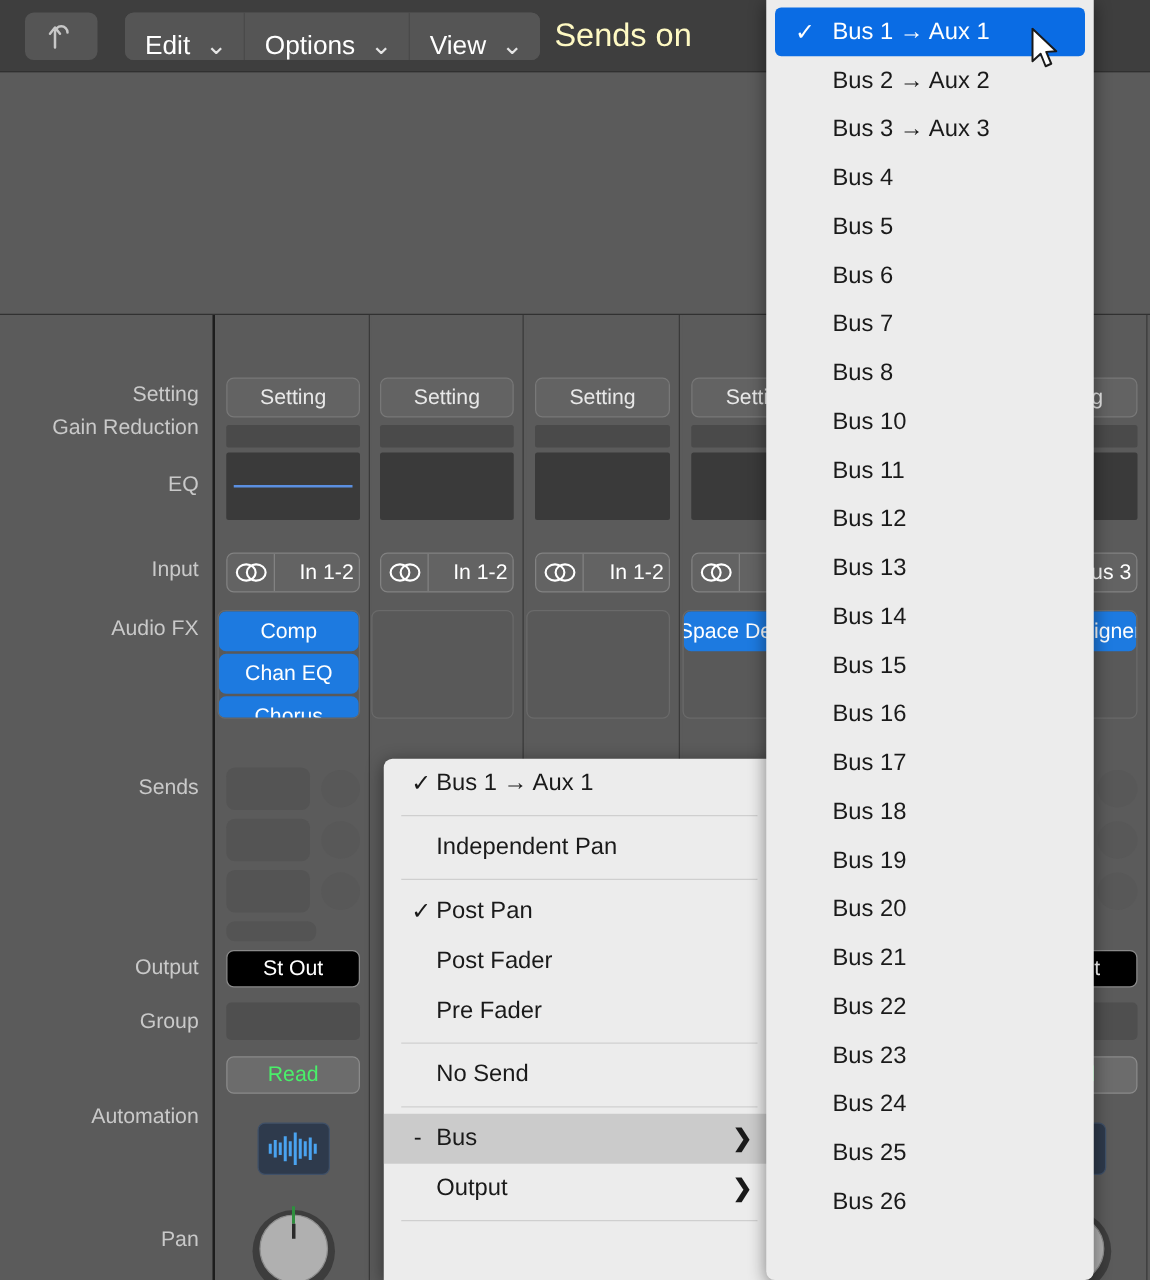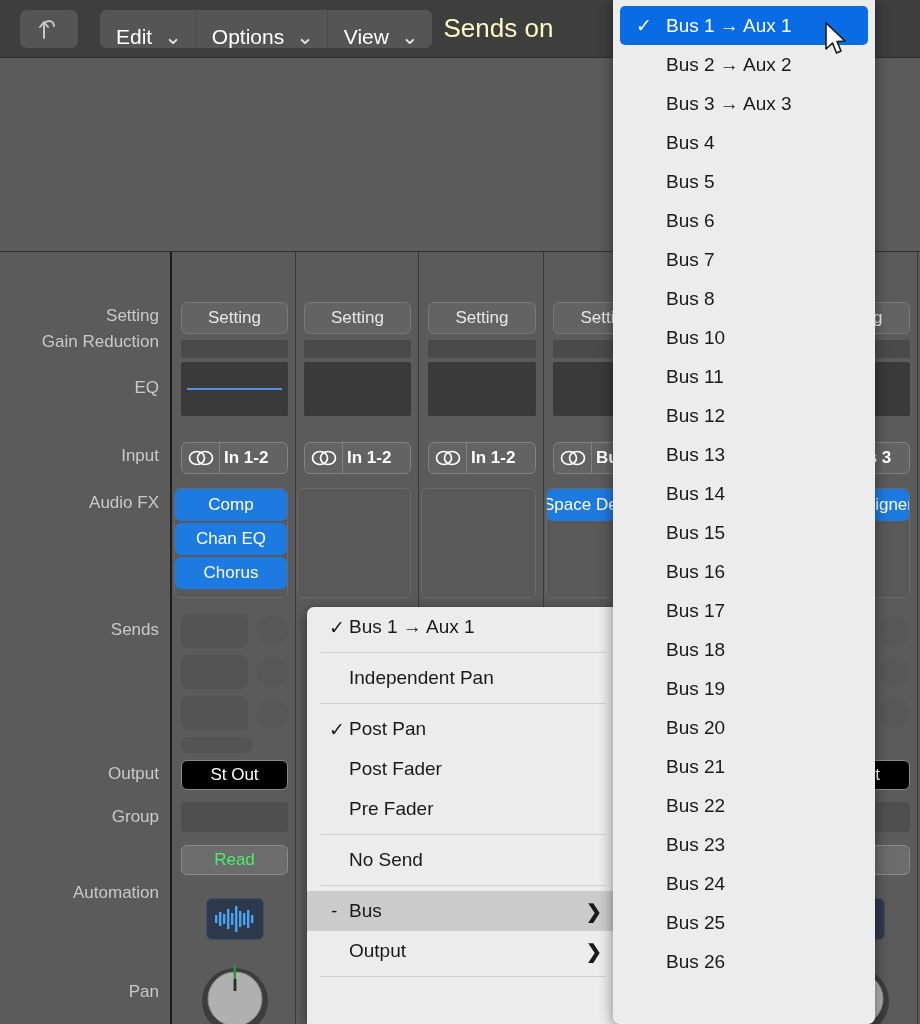--- a/index.html
+++ b/index.html
@@ -89,25 +89,25 @@
   .cs-input {
     position: absolute; left: 7px; right: 7px; top: 190px; height: 32px;
     background: #636363; border: 1px solid #828282; border-radius: 6px;
     display: flex; align-items: center; overflow: hidden;
   }
   .cs-input .ico-box {
     width: 38px; height: 100%; display: flex; align-items: center; justify-content: center;
     border-right: 1px solid #828282; flex: 0 0 38px;
   }
   .cs-input .in-label {
-    flex: 1; text-align: left; color: #ffffff; font-size: 17px;
-    white-space: nowrap; overflow: hidden; padding: 0 4px; font-weight: bold;
+    flex: 1; text-align: right; color: #ffffff; font-size: 17px;
+    white-space: nowrap; overflow: hidden; padding: 0 4px;
   }
   .cs-fx {
-    position: absolute; left: 0; right: 7px; top: 236px; height: 110px;
+    position: absolute; left: 0; right: 7px; top: 236px; height: 87px;
     background: #595959; border: 1px solid #6a6a6a; border-radius: 6px;
     padding: 0; overflow: hidden;
   }
   .fx-slot {
     height: 32px; margin: 0 0 2px 0;
     display: flex; align-items: center; justify-content: center;
     color: #ffffff; font-size: 17px; white-space: nowrap; overflow: hidden;
   }
   .fx-slot.active { background: #1d7ae0; border-radius: 6px; }
 

